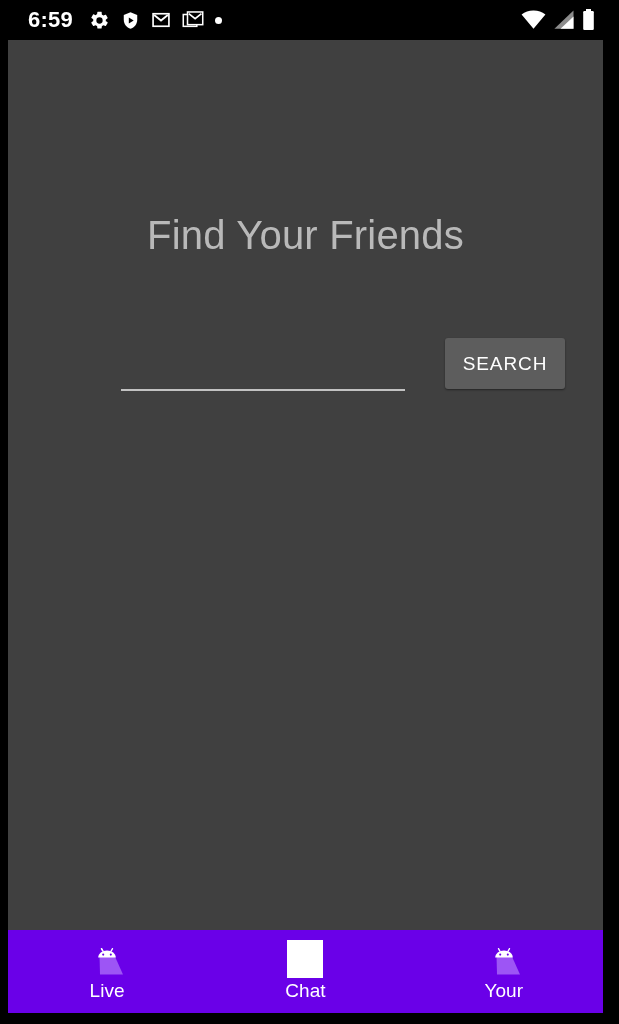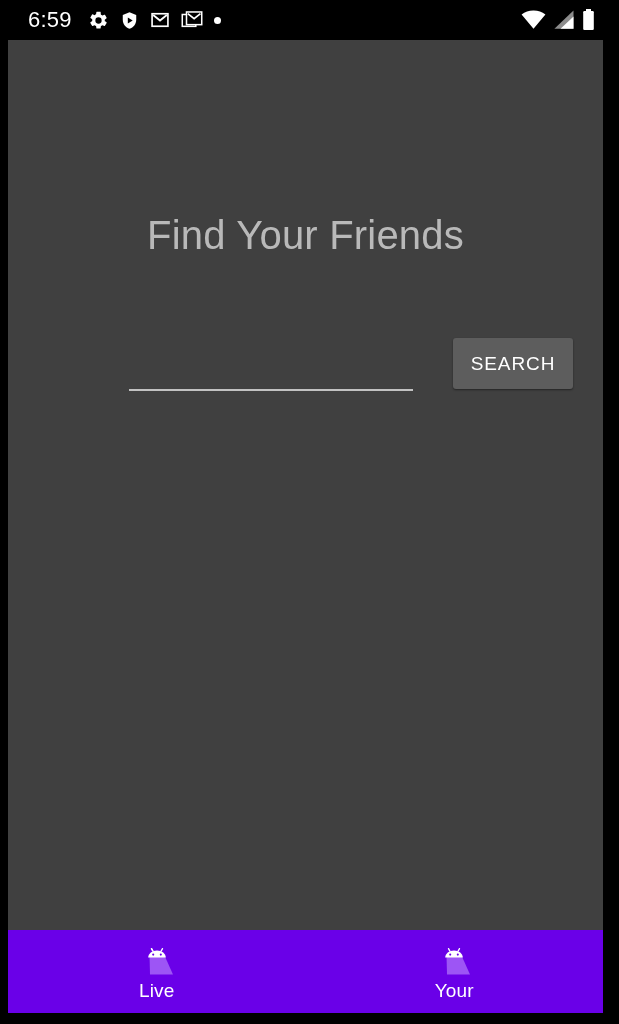--- a/index.html
+++ b/index.html
@@ -28,20 +28,21 @@
     position: absolute;
     left: 0;
     top: 0;
     width: 619px;
     height: 40px;
     background: #000000;
     display: flex;
     align-items: center;
     box-sizing: border-box;
     padding: 0 16px 0 28px;
+    font-weight: bold;
   }
   #status-left {
     display: flex;
     align-items: center;
     gap: 11px;
     flex: 1 1 auto;
   }
   #status-right {
     display: flex;
     align-items: center;
@@ -86,21 +87,21 @@
     text-align: center;
     color: #b9b9b9;
     font-size: 40px;
     font-weight: 400;
     letter-spacing: 0.2px;
     white-space: nowrap;
   }
 
   #search-row {
     position: absolute;
-    left: 16px;
+    left: 8px;
     top: 300px;
     width: 595px;
     height: 62px;
   }
 
   #search-input {
     position: absolute;
     left: 105px;
     top: 6px;
     width: 284px;
@@ -277,20 +278,26 @@
           <path fill="#ffffff" d="M8.2 11.6c0-3.9 3.9-7.1 8.8-7.1s8.8 3.2 8.8 7.1H8.2z"></path>
           <path fill="#ffffff" d="M11.3 2.3 12.9 5" stroke="#ffffff" stroke-width="1.4"></path>
           <path stroke="#ffffff" stroke-width="1.3" stroke-linecap="round" d="M11.5 2.6 12.9 5.1M22.5 2.6 21.1 5.1"></path>
           <circle cx="13.2" cy="8.6" r="1.05" fill="#6a00e8"></circle>
           <circle cx="20.8" cy="8.6" r="1.05" fill="#6a00e8"></circle>
         </svg>
       </div>
       <div class="nav-label">Live</div>
     </div>
 
+    <div class="nav-item">
+      <div class="nav-icon-wrap">
+        <span class="nav-icon-square"></span>
+      </div>
+      <div class="nav-label">Chat</div>
+    </div>
 
     <div class="nav-item">
       <div class="nav-icon-wrap">
         <svg class="android-icon" width="34" height="30" viewBox="0 0 34 30" aria-hidden="true">
           <path fill="#c79bff" d="M9.5 9.5 h15 l8.5 19 h-23 z" opacity="0.55"></path>
           <path fill="#ffffff" d="M8.2 11.6c0-3.9 3.9-7.1 8.8-7.1s8.8 3.2 8.8 7.1H8.2z"></path>
           <path stroke="#ffffff" stroke-width="1.3" stroke-linecap="round" d="M11.5 2.6 12.9 5.1M22.5 2.6 21.1 5.1"></path>
           <circle cx="13.2" cy="8.6" r="1.05" fill="#6a00e8"></circle>
           <circle cx="20.8" cy="8.6" r="1.05" fill="#6a00e8"></circle>
         </svg>

